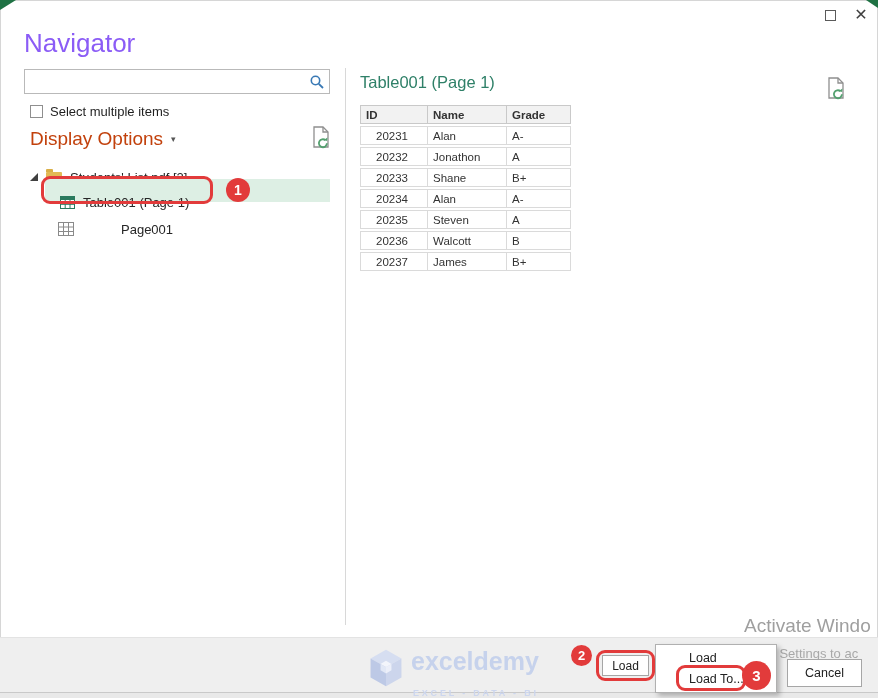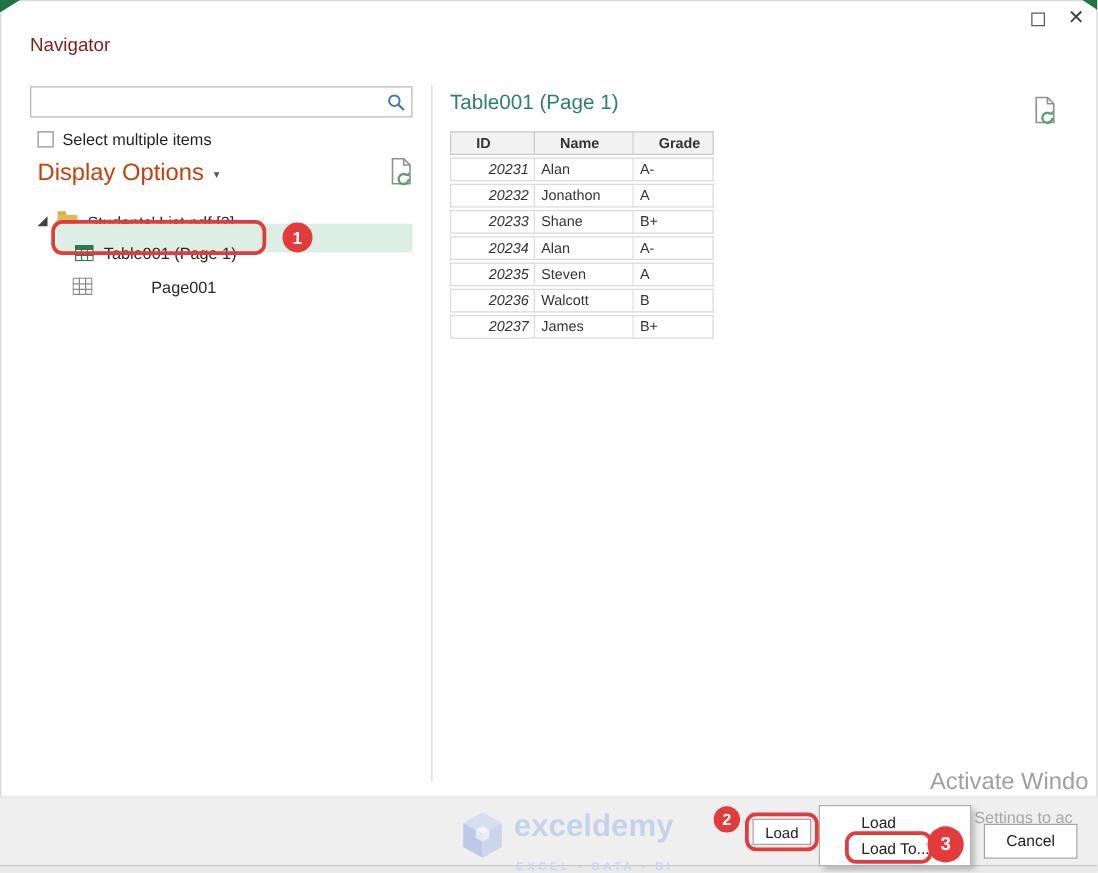--- a/index.html
+++ b/index.html
@@ -18,21 +18,21 @@
     clip-path:polygon(0 0,100% 0,100% 100%); }
 
   
   .btn-max { left:818px; top:4px; width:24px; height:22px; cursor:pointer;
     display:flex; align-items:center; justify-content:center; }
   .btn-max .box { width:11px; height:11px; border:1px solid #5a5a5a; }
   .btn-close { left:849px; top:2px; width:24px; height:24px; cursor:pointer;
     display:flex; align-items:center; justify-content:center;
     font-size:16px; color:#404040; }
 
-  .nav-title { left:24px; top:28px; font-size:15px; color:#7f1d1d; }
+  .nav-title { left:24px; top:28px; font-size:26px; color:#8b5cf6; }
 
   
   .search-box { left:24px; top:69px; width:306px; height:25px;
     border:1px solid #b9b9b9; background:#fff; }
   .search-input { position:absolute; left:2px; top:1px; width:276px; height:21px;
     border:none; outline:none; font-size:13px; font-family:inherit; }
   .search-icon { position:absolute; right:4px; top:4px; width:16px; height:16px; cursor:pointer; }
 
   .chk-row { left:30px; top:104px; display:flex; align-items:center; cursor:pointer; }
   .chk { width:13px; height:13px; border:1px solid #8f8f8f; background:#fff; }
@@ -69,29 +69,29 @@
   .ann-circle { border-radius:50%; background:#e23b3b; color:#fff; font-weight:bold;
     display:flex; align-items:center; justify-content:center; z-index:11; }
   .ann-c1 { left:226px; top:178px; width:24px; height:24px; font-size:14px; }
   .ann-c2 { left:571px; top:645px; width:21px; height:21px; font-size:13px; z-index:13; }
   .ann-c3 { left:742px; top:661px; width:29px; height:29px; font-size:15px; z-index:13; }
 
   
   .preview-title { left:360px; top:73px; font-size:16.5px; color:#2f8068; }
   .preview-table { left:360px; top:103px; border-collapse:separate; border-spacing:0 2px; }
   .preview-table th, .preview-table td { font-size:11.5px; color:#333; height:19px; }
-  .preview-table th { background:#f2f2f2; font-weight:bold; text-align:left; padding-left:20px;
+  .preview-table th { background:#f2f2f2; font-weight:bold; text-align:left; padding-left:5px;
     border-top:1px solid #c9c9c9; border-bottom:1px solid #c9c9c9; }
   .preview-table th:first-child { border-left:1px solid #c9c9c9; }
   .preview-table th:last-child  { border-right:1px solid #c9c9c9; }
   .preview-table td { background:#fff;
     border-top:1px solid #dadada; border-bottom:1px solid #dadada; }
   .preview-table td:first-child { border-left:1px solid #dadada; }
   .preview-table td:last-child  { border-right:1px solid #dadada; }
-  .col-id    { width:68px; font-style:italic; text-align:right; padding-right:4px; border-right:1px solid #dadada; }
+  .col-id    { width:68px; text-align:center; padding-right:4px; border-right:1px solid #dadada; }
   th.col-id  { font-style:normal; text-align:left; border-right:1px solid #c9c9c9; }
   .col-name  { width:79px; padding-left:5px; border-right:1px solid #dadada; }
   th.col-name{ border-right:1px solid #c9c9c9; }
   .col-grade { width:64px; padding-left:5px; }
 
   
   .footer { left:0; top:637px; width:878px; height:61px; background:#efefef; border-top:1px solid #e3e3e3; }
   .bottom-edge { left:0; top:692px; width:878px; height:6px; background:#e9e9e9; border-top:1px solid #c9c9c9; }
 
   .brand { left:366px; top:648px; display:flex; align-items:flex-start; }

